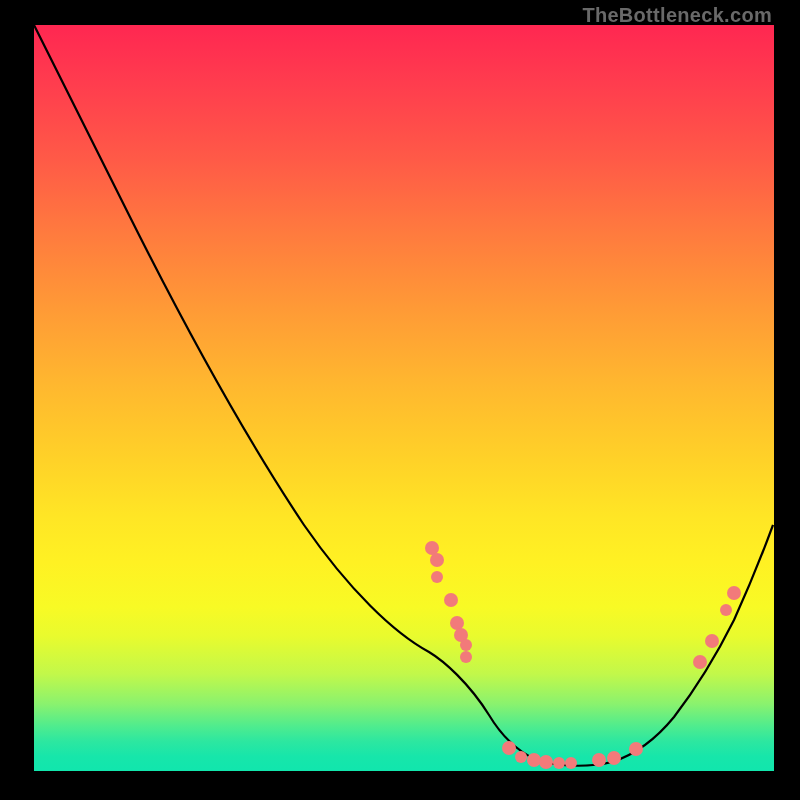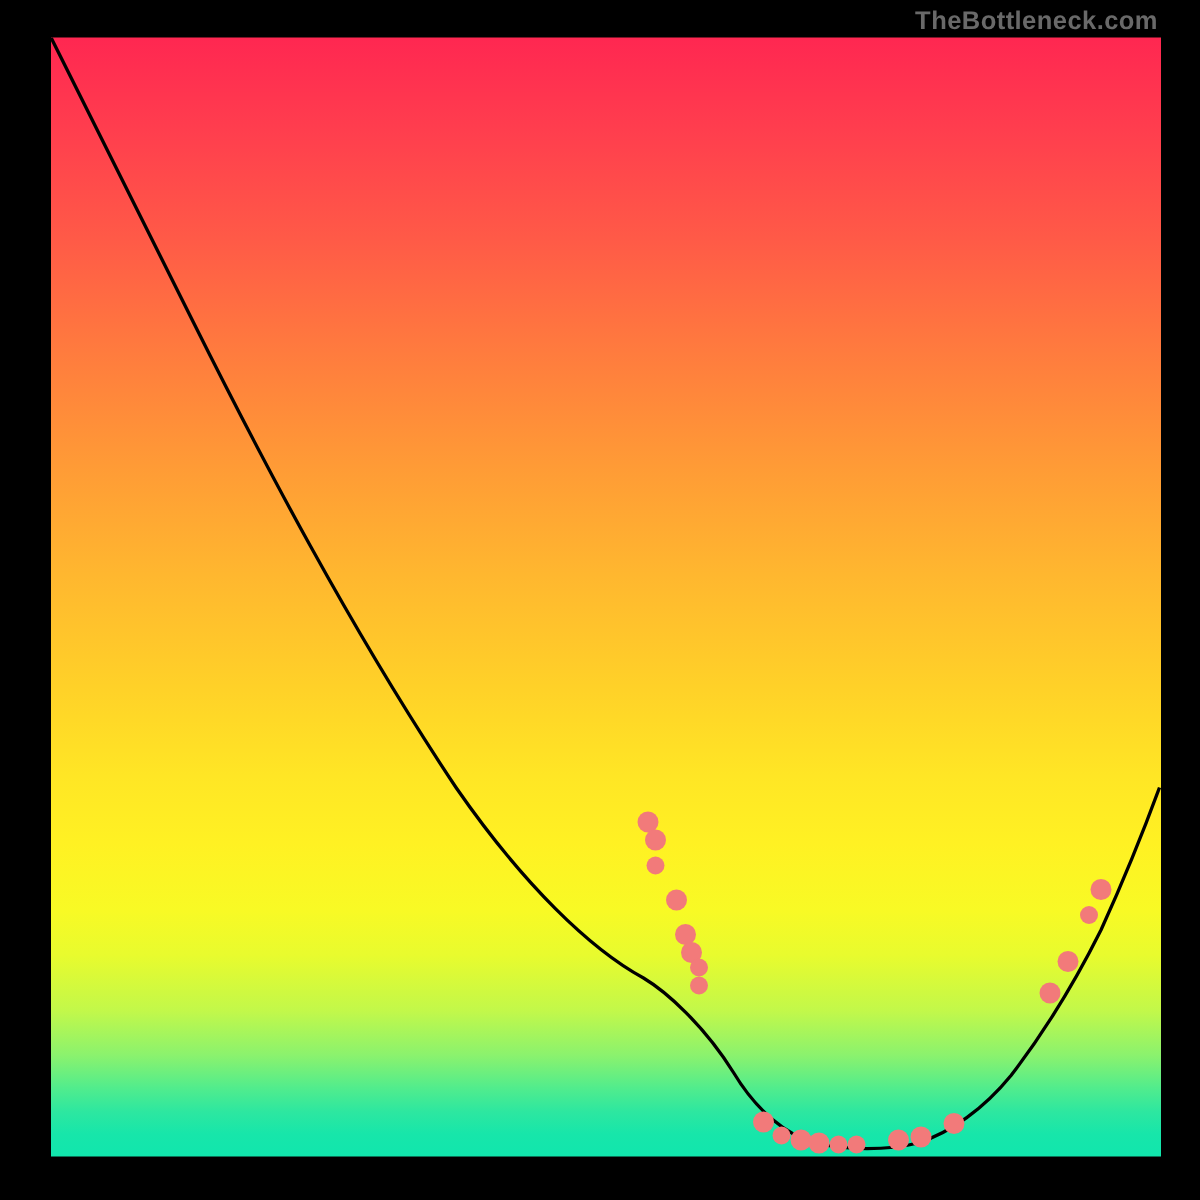--- a/index.html
+++ b/index.html
@@ -33,21 +33,21 @@
       #4fec8e 94%,
       #2de7a0 96%,
       #17e6aa 98%,
       #11e6ad 100%);
   }
   .watermark {
     position: absolute;
     top: 4px;
     right: 28px;
     font-family: Arial, Helvetica, sans-serif;
-    font-size: 17px;
+    font-size: 20px;
     font-weight: bold;
     color: #696969;
     letter-spacing: 0.3px;
   }
   svg.chart {
     position: absolute;
     left: 34px;
     top: 25px;
     width: 740px;
     height: 746px;

